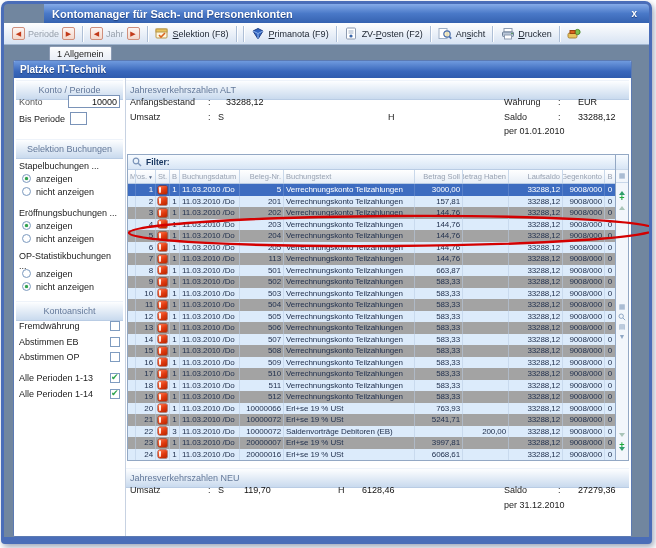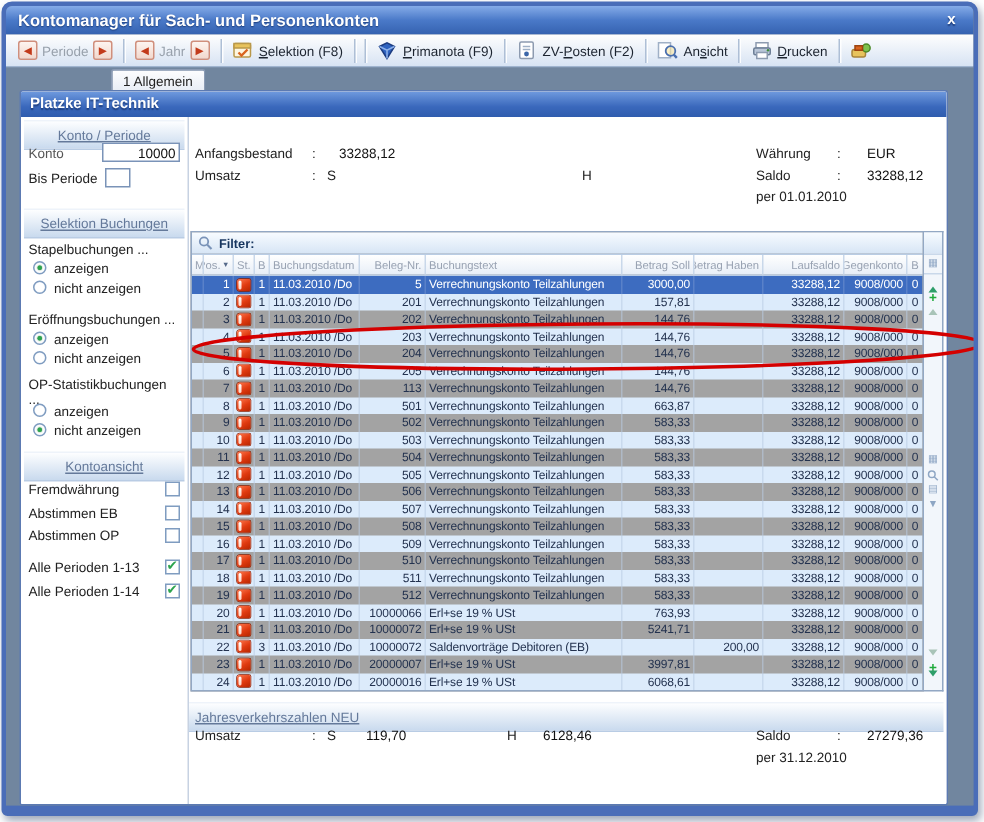--- a/index.html
+++ b/index.html
@@ -3,52 +3,52 @@
 <meta charset="utf-8">
 <style>
   *{margin:0;padding:0;box-sizing:border-box;font-family:"Liberation Sans",sans-serif;}
   html,body{width:656px;height:548px;background:#fff;overflow:hidden;}
   .window{position:absolute;left:1px;top:1px;width:651px;height:543px;
     border:3px solid #4a6db8;border-bottom-width:7px;border-radius:7px 7px 4px 4px;
     background:#71869f;box-shadow:2px 3px 6px rgba(40,60,100,.45);overflow:hidden;}
   
   .titlebar{height:19px;background:linear-gradient(180deg,#85abe8 0%,#4a79c8 50%,#3562b0 100%);
     color:#fff;font-weight:bold;font-size:11px;display:flex;align-items:center;padding:0 8px;
-    text-shadow:0 1px 1px #1c3c7a;}
+    text-shadow:0 1px 1px #1c3c7a;margin-left:40px;}
   .titlebar .spacer{flex:1}
   .close-x{font-size:10px;font-weight:bold;color:#fff;padding:0 4px;cursor:default;}
   
   .toolbar{height:22px;background:linear-gradient(180deg,#fefefe,#d7e3f3);
     border-bottom:1px solid #9fb4cf;display:flex;align-items:center;padding:0 4px;
     font-size:9px;color:#1c2430;}
   .tbtn{display:flex;align-items:center;gap:3px;padding:2px 4px;border-radius:2px;white-space:nowrap;}
   .tbtn u{text-decoration:underline;}
   .tbtn.disabled .tlabel{color:#98a1ac;}
   .tsep{width:1px;height:16px;background:#aebfd6;margin:0 3px;box-shadow:1px 0 0 rgba(255,255,255,.9);}
   .nav-ico{width:13px;height:13px;border:1px solid #d08f7c;border-radius:2px;
     background:linear-gradient(#fdf4f0,#f2d8cd);color:#c23a1a;font-size:7px;
     display:flex;align-items:center;justify-content:center;}
   .tico{width:15px;height:14px;display:flex;align-items:center;justify-content:center;}
   
   .workspace{position:relative;height:492px;background:#71869f;}
   .tab{position:absolute;left:45px;top:1px;height:14px;padding:0 7px;font-size:9px;color:#222;
     background:linear-gradient(#fdfdfe,#e9eef6);border:1px solid #8b9bb4;border-bottom:none;
-    border-radius:2px 2px 0 0;display:flex;align-items:center;z-index:2;margin-left:25px;}
+    border-radius:2px 2px 0 0;display:flex;align-items:center;z-index:2;}
   .panel{position:absolute;left:9px;top:15px;width:619px;height:477px;background:#fff;
     border:1px solid #5c7ab2;border-radius:2px;overflow:hidden;}
   .panel-header{height:17px;background:linear-gradient(180deg,#6f9ade 0%,#3a68bc 60%,#2f5cae 100%);
     color:#fff;font-weight:bold;font-size:10px;display:flex;align-items:center;padding:0 6px;
     text-shadow:0 1px 1px #1c3c7a;}
   .panel-body{display:flex;height:459px;}
   .left-col{position:relative;width:112px;border-right:1px solid #c7d2e2;background:#fff;}
   .right-col{position:relative;flex:1;background:#fff;}
   
   .sec-head{height:20px;background:linear-gradient(180deg,#fdfeff,#c9daee);
     border-top:1px solid #eef3fa;border-bottom:1px solid #b9cce4;color:#64799a;font-size:9px;
-    display:flex;align-items:center;text-decoration:underline;}
+    display:flex;align-items:center;}
   .sec-head.center{justify-content:center;}
   .sec-head.leftpad{padding-left:4px;}
   
   .lrow{position:absolute;left:5px;right:5px;height:13px;display:flex;align-items:center;
     font-size:9px;color:#222;}
   .lrow .grow-sp{flex:1}
   .lhead{position:absolute;left:2px;right:2px;}
   .field{border:1px solid #7a93b8;background:#fff;font-size:9px;color:#111;
     text-align:right;padding:4px 2px;height:13px;}
   .radio{width:9px;height:9px;border:1px solid #7f9cc0;border-radius:50%;margin-right:5px;
@@ -280,20 +280,21 @@
           </div>
           <div class="lrow" style="top:309px">
             <span>Alle Perioden 1-14</span>
               <span class="grow-sp"></span>
             <span class="check on"></span>
           </div>
         </div>
 
         <div class="right-col">
 
+          <div class="sec-head leftpad" style="position:absolute;left:0;right:2px;top:2px">Jahresverkehrszahlen ALT</div>
           <div class="jvz">
             <span class="jv-item" style="left:4px;top:18px;width:72px">Anfangsbestand</span>
             <span class="jv-item" style="left:82px;top:18px">:</span>
             <span class="jv-item jv-num" style="left:100px;top:18px">33288,12</span>
             <span class="jv-item" style="left:4px;top:33px">Umsatz</span>
             <span class="jv-item" style="left:82px;top:33px">:</span>
             <span class="jv-item" style="left:92px;top:33px">S</span>
             <span class="jv-item" style="left:262px;top:33px">H</span>
             <span class="jv-item" style="left:378px;top:18px;width:46px">Währung</span>
             <span class="jv-item" style="left:432px;top:18px">:</span>

